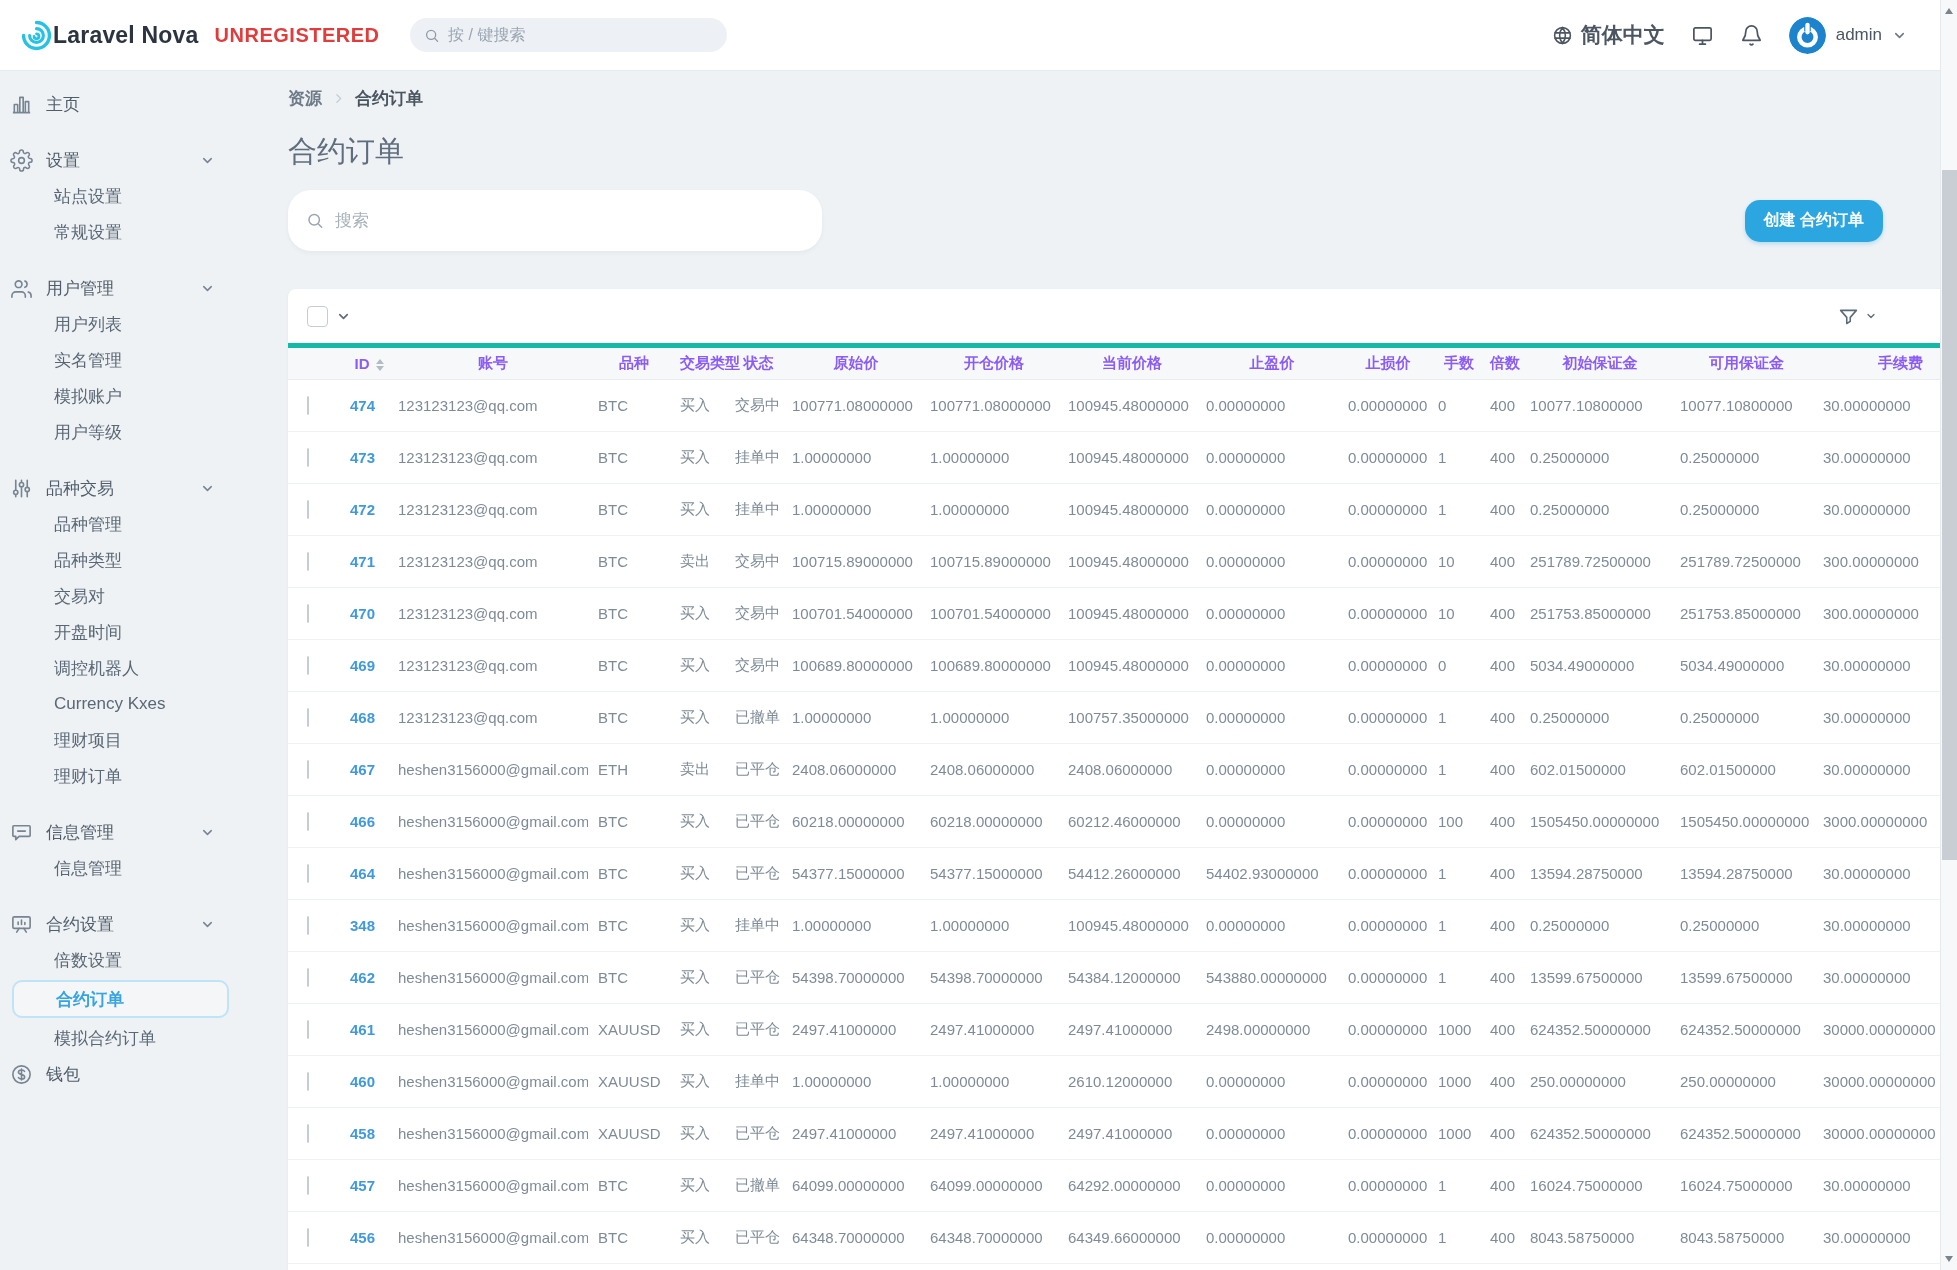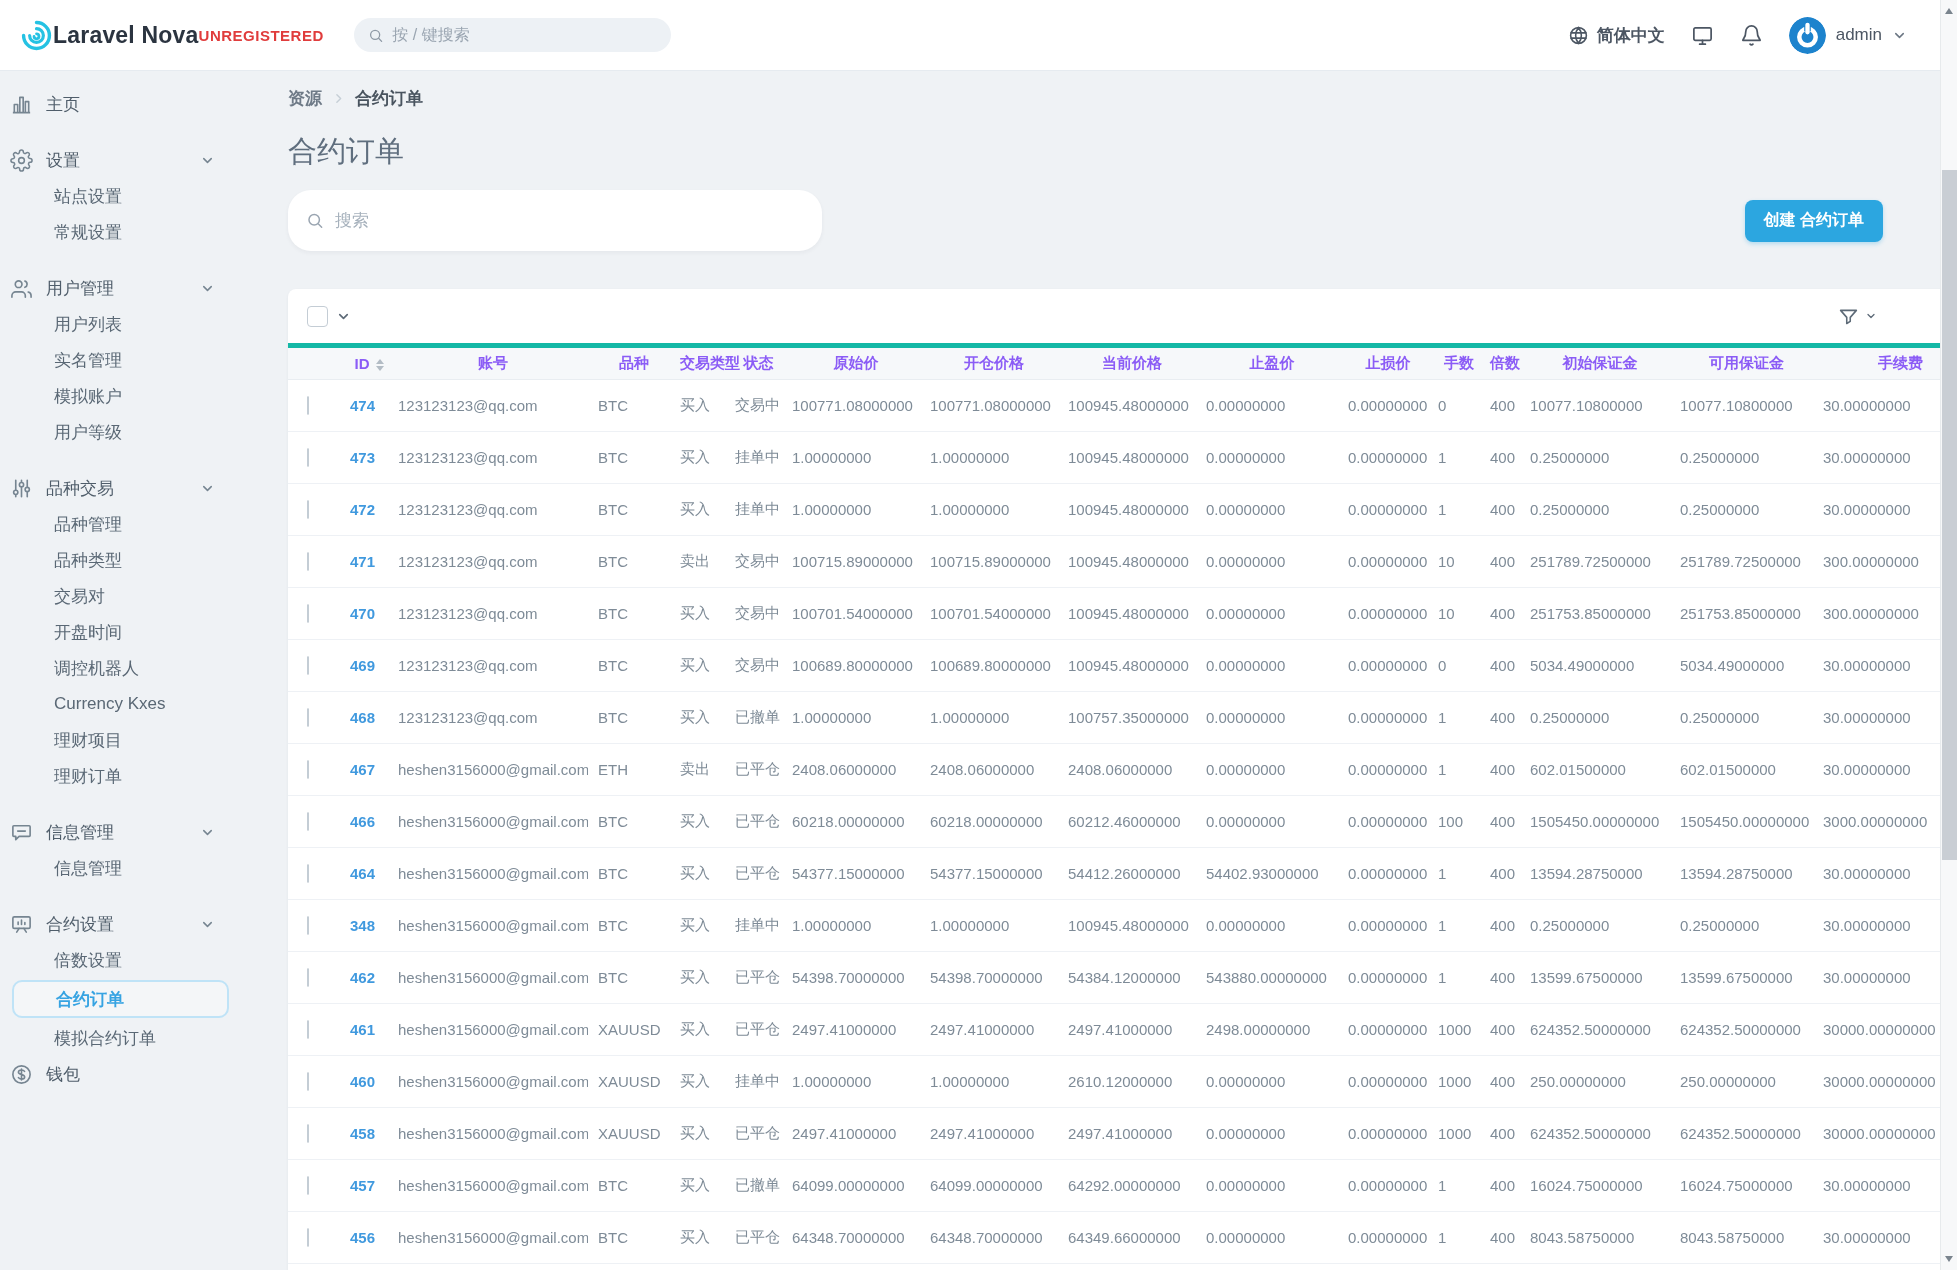--- a/index.html
+++ b/index.html
@@ -13,33 +13,33 @@
   .icon svg { width:100%; height:100%; }
 
   
   .topbar {
     position:absolute; top:0; left:0; width:1957px; height:71px;
     background:#fff; border-bottom:1px solid #e6ebf0;
     display:flex; align-items:center; padding:0 50px 0 20px; z-index:5;
   }
   .brand-logo { width:33px; height:33px; }
   .brand-name { font-size:23px; font-weight:700; color:#2b3440; letter-spacing:.2px; }
-  .license-badge { font-size:15px; font-weight:700; color:#e03c3c; letter-spacing:.5px; }
+  .license-badge { font-size:20px; font-weight:700; color:#e03c3c; margin-left:16px; letter-spacing:.5px; }
   .topbar-search {
     margin-left:30px; width:317px; height:34px; border-radius:17px;
     background:#edf1f5; display:flex; align-items:center; padding:0 14px; gap:9px;
   }
   .topbar-search .icon { width:17px; height:17px; color:#8f9aa6; }
   .topbar-search input {
     border:none; outline:none; background:transparent; width:100%;
     font-size:16px; color:#4c5663; font-family:inherit;
   }
   .topbar-search input::placeholder { color:#9aa5b1; }
   .topbar-right { margin-left:auto; display:flex; align-items:center; gap:26px; }
-  .locale { display:flex; align-items:center; gap:8px; font-size:17px; font-weight:600; color:#4c5663; }
+  .locale { display:flex; align-items:center; gap:8px; font-size:21px; font-weight:600; color:#4c5663; }
   .locale .icon { width:21px; height:21px; color:#4c5663; }
   .top-ic { width:23px; height:23px; color:#4c5663; }
   .user-menu { display:flex; align-items:center; gap:10px; }
   .avatar { width:37px; height:37px; border-radius:50%; overflow:hidden; }
   .user-name { font-size:17px; color:#4c5663; }
   .user-chevron { width:15px; height:15px; color:#6b7683; }
 
   
   .sidebar {
     position:absolute; top:71px; left:0; width:250px; bottom:0;
@@ -74,21 +74,21 @@
   .page-head { margin-top:18px; display:flex; align-items:center; width:1650px; padding-right:55px; }
   .page-search {
     width:534px; height:61px; border-radius:23px; background:#fff;
     box-shadow:0 2px 4px rgba(31,45,61,.05); display:flex; align-items:center;
     padding:0 18px; gap:11px;
   }
   .page-search .icon { width:19px; height:19px; color:#9aa5b1; }
   .page-search input { border:none; outline:none; width:100%; font-size:17px; color:#4c5663; font-family:inherit; background:transparent; }
   .page-search input::placeholder { color:#a6b1bc; }
   .create-btn {
-    margin-left:auto; height:42px; padding:0 19px; border:none; border-radius:8px;
+    margin-left:auto; height:42px; padding:0 19px; border:none; border-radius:15px;
     background:#2ca6e0; color:#fff; font-size:16px; font-weight:700;
     font-family:inherit; cursor:pointer; box-shadow:0 2px 4px rgba(44,166,224,.3);
   }
 
   
   .card {
     margin-top:38px; width:1690px; background:#fff; border-radius:8px;
     box-shadow:0 1px 3px rgba(31,45,61,.06); min-height:1140px; position:relative;
   }
   .card-toolbar { height:54px; display:flex; align-items:center; padding-left:19px; position:relative; }

